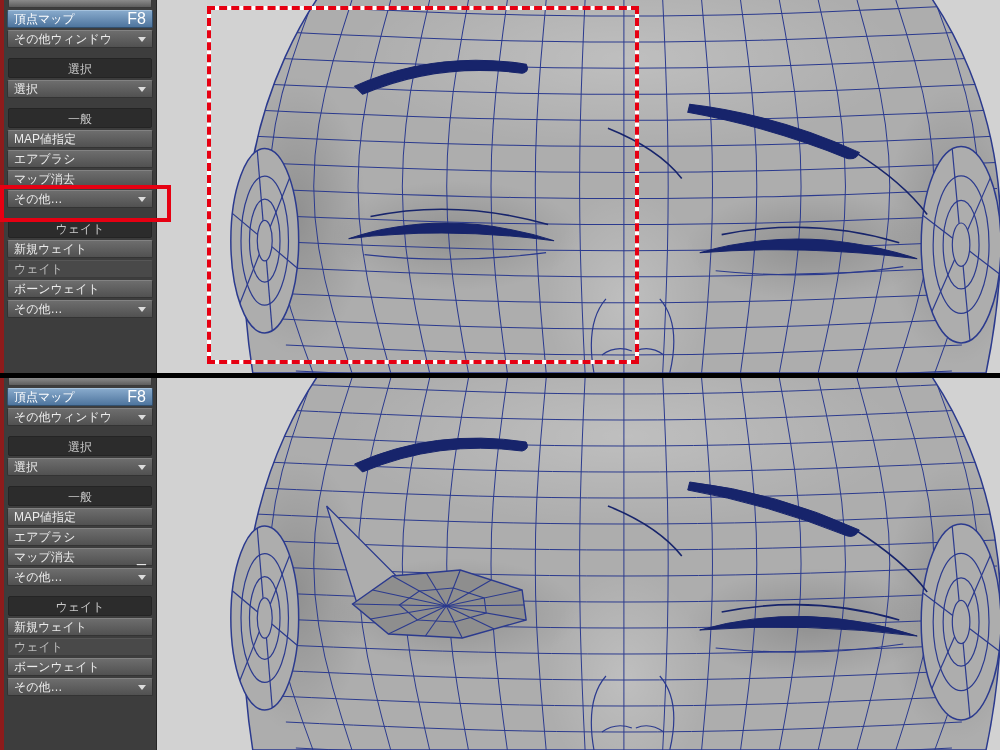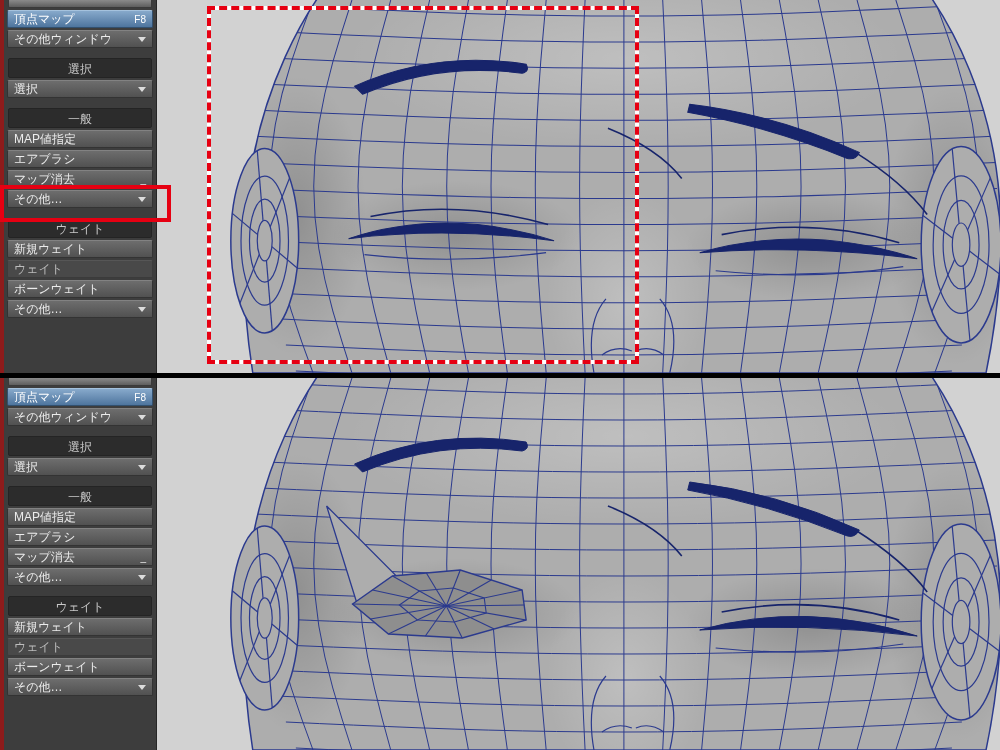--- a/index.html
+++ b/index.html
@@ -19,21 +19,21 @@
                 border:1px solid #3a3a3a;border-top:none;border-radius:0 0 2px 2px}
   .srow.item{height:18px;margin:2px 0 0;display:flex;align-items:center;padding:0 6px;
              font-size:12px;color:#ececec;background:linear-gradient(#6d6d6d,#515151);
              border:1px solid #333;border-top-color:#828282;border-radius:2px;cursor:default}
   .srow.item.selected{background:linear-gradient(#87a9cb,#4e759e);border-color:#32506e;
              border-top-color:#a5c2dd;color:#fff}
   .srow.item.flat{background:#494949;border-color:#3b3b3b;border-top-color:#565656;color:#bdbdbd}
   .srow.header{height:20px;margin:10px 1px 0;line-height:20px;text-align:center;font-size:12px;
              color:#c9c9c9;background:#2c2c2c;border:1px solid #242424;border-radius:2px}
   .lab{white-space:nowrap;overflow:hidden}
-  .sc{margin-left:auto;padding-left:6px;font-size:10px}
+  .sc{margin-left:auto;padding-left:6px;font-size:16px}
   .chev{margin-left:auto;width:0;height:0;border-left:4px solid transparent;
         border-right:4px solid transparent;border-top:5px solid #dcdcdc}
 
   
   .viewport{position:relative;flex:1;height:100%;overflow:hidden}
   .viewport svg{position:absolute;left:0;top:0;width:100%;height:100%}
 
   
   .dashed-box{position:absolute;left:50px;top:6px;width:432px;height:358px;pointer-events:none;z-index:5}
   .db-white,.db-red{position:absolute;left:0;top:0;right:0;bottom:0;box-sizing:border-box}

